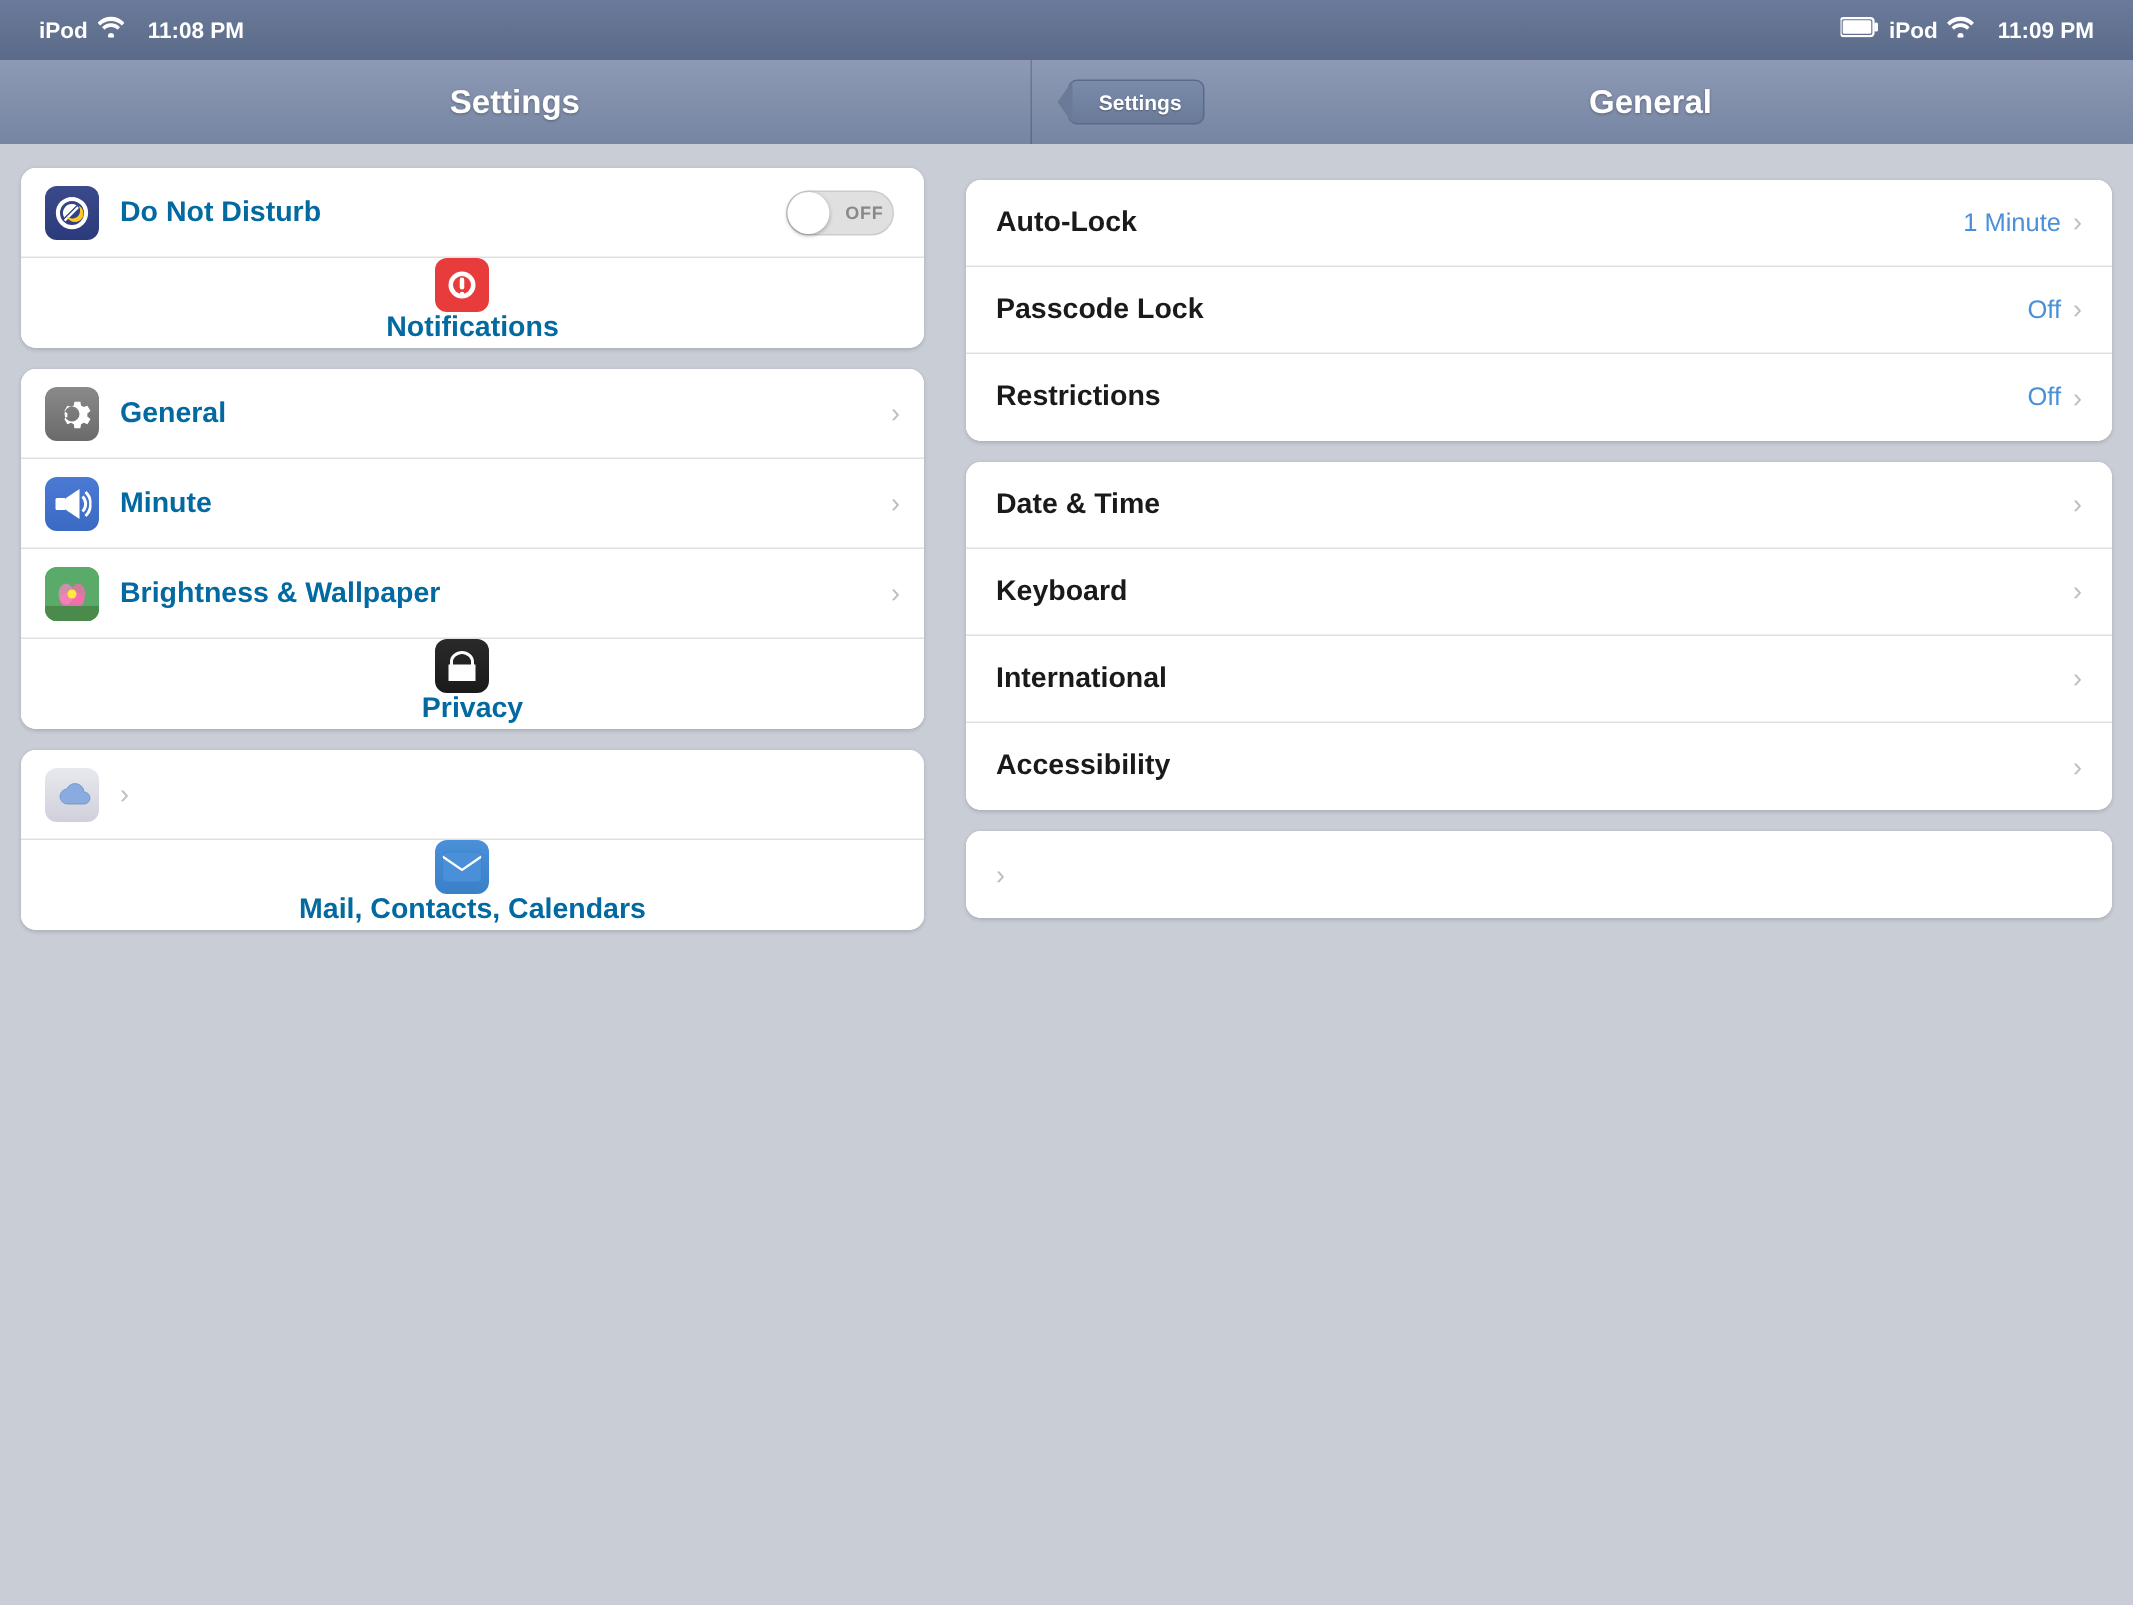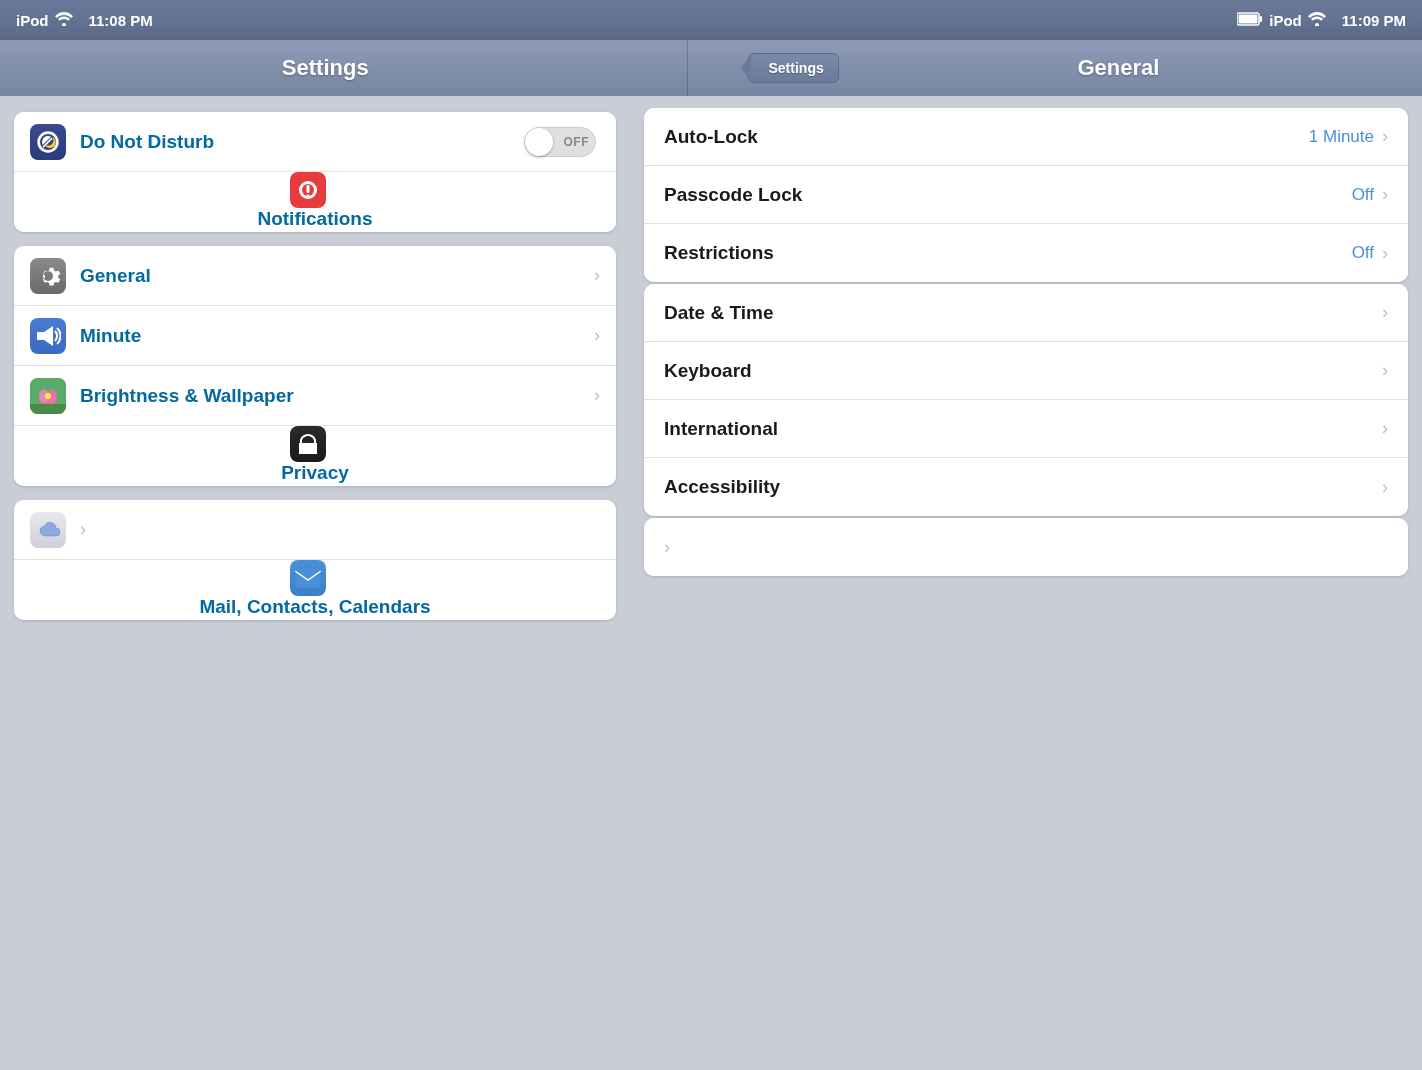--- a/index.html
+++ b/index.html
@@ -16,21 +16,21 @@
     
     .status-bar {
       display: flex;
       height: 40px;
       background: linear-gradient(to bottom, #6b7a9a, #5a6a88);
     }
     .status-left, .status-right {
       flex: 1;
       display: flex;
       align-items: center;
-      padding: 0 16px;
+      padding: 0 26px;
       color: white;
       font-size: 15px;
       font-weight: 600;
     }
     .status-right {
       justify-content: flex-end;
     }
     .status-center {
       width: 340px;
       display: flex;
@@ -40,21 +40,20 @@
       font-size: 15px;
       font-weight: 600;
     }
 
     
     .nav-bar {
       height: 56px;
       background: linear-gradient(to bottom, #8e9ab5, #7585a2);
       display: flex;
       align-items: center;
-      gap: 36px;
     }
     .nav-left {
       flex: 1;
       display: flex;
       align-items: center;
       justify-content: center;
     }
     .nav-left h1 {
       color: white;
       font-size: 22px;
@@ -120,21 +119,21 @@
       gap: 14px;
       overflow-y: auto;
     }
 
     
     .right-panel {
       flex: 1;
       padding: 0 14px 31px 14px;
       display: flex;
       flex-direction: column;
-      gap: 2px;
+      gap: 14px;
       overflow-y: auto;
     }
 
     
     .settings-group {
       background: white;
       border-radius: 10px;
       overflow: hidden;
       box-shadow: 0 1px 3px rgba(0,0,0,0.15);
     }

